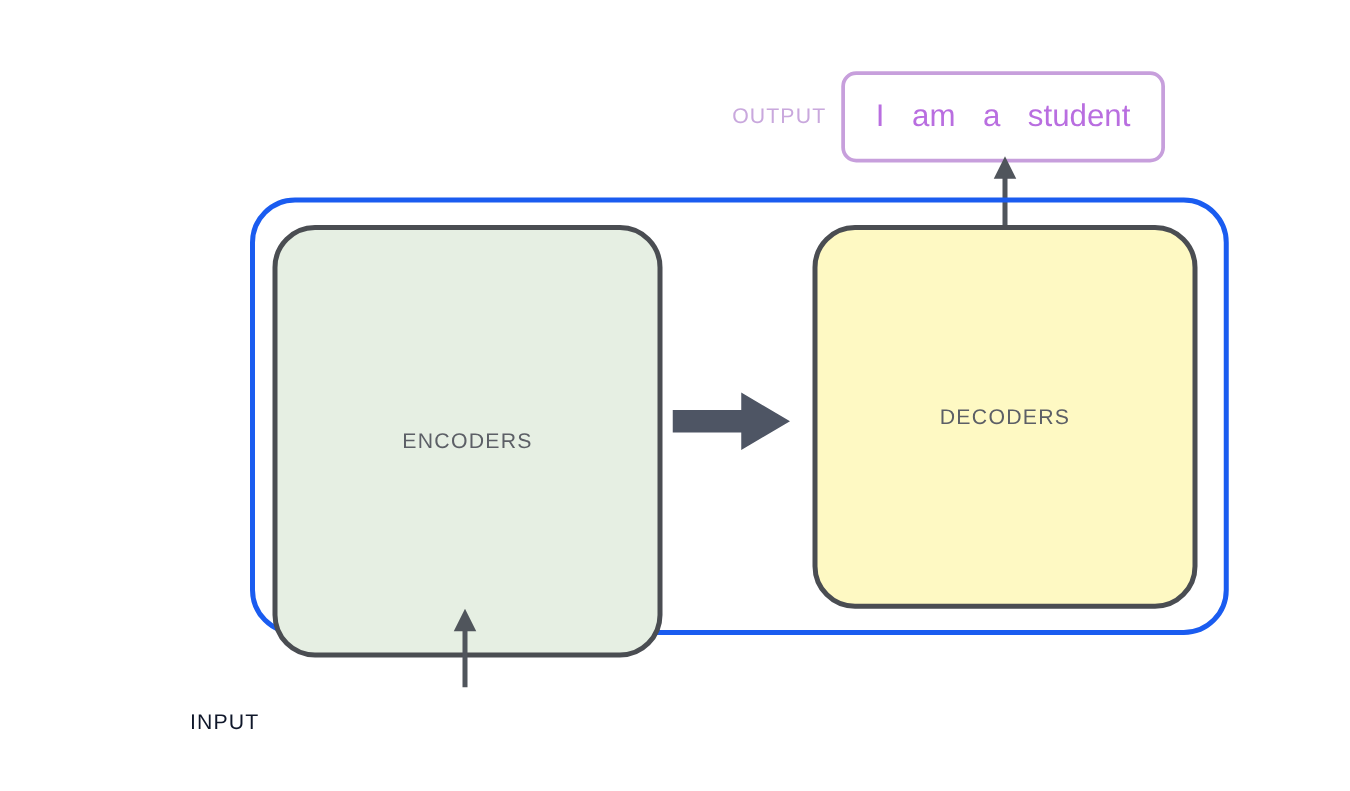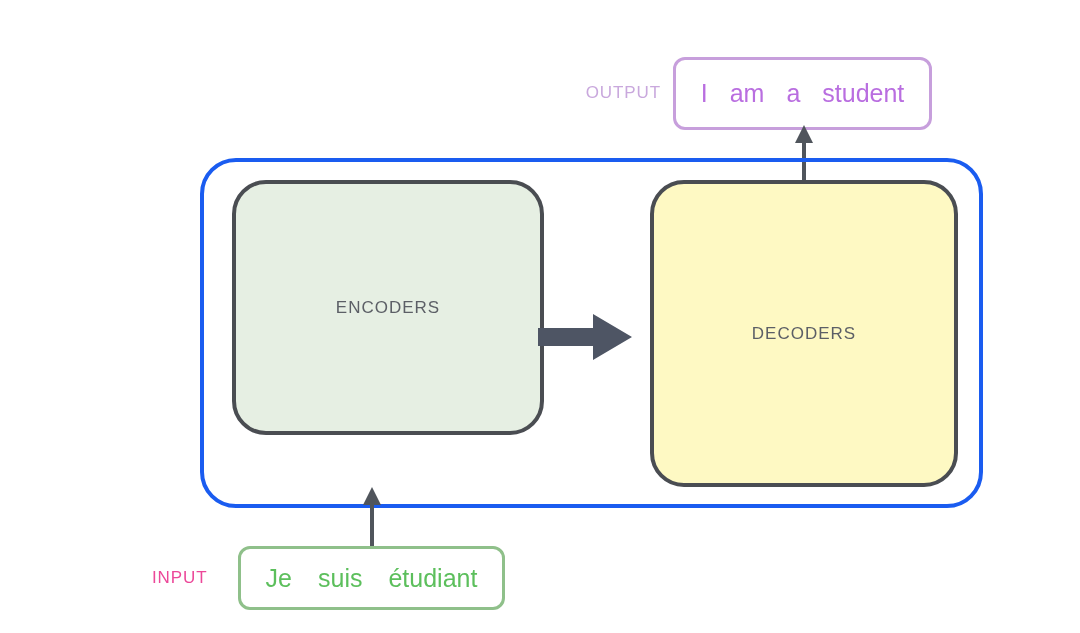--- a/index.html
+++ b/index.html
@@ -48,23 +48,22 @@
     letter-spacing: 1.0px;
     color: #5c5f66;
     font-family: "Liberation Sans", sans-serif;
     text-align: center;
     user-select: none;
   }
   .encoders {
     left: 218px;
     top: 180px;
     width: 312px;
-    height: 255px;
+    height: 346px;
     background: #e6efe3;
-    margin-left: 14px;
   }
   .decoders {
     left: 650px;
     top: 180px;
     width: 308px;
     height: 307px;
     background: #fef9c3;
   }
 
   
@@ -147,21 +146,21 @@
     user-select: none;
   }
   .caption-output {
     right: 419px;
     top: 83px;
     color: #c9a8dd;
   }
   .caption-input {
     left: 152px;
     top: 568px;
-    color: #ec4899;
+    color: #0f172a;
   }
 </style>
 </head>
 <body>
 
 <div id="canvas">
 
   <div class="caption caption-output">OUTPUT</div>
 
   <div class="io-box output-box">
@@ -198,21 +197,14 @@
 
   <div class="thin-arrow arrow-input">
     <svg width="40" height="64" viewBox="0 0 40 64" xmlns="http://www.w3.org/2000/svg">
       <path d="M20 64 L20 16" stroke="#50555c" stroke-width="4" fill="none"></path>
       <path d="M20 1 L29 19 L11 19 Z" fill="#50555c"></path>
     </svg>
   </div>
 
   <div class="caption caption-input">INPUT</div>
 
-  <div class="io-box input-box">
-    <div class="io-tokens">
-      <span class="io-token">Je</span>
-      <span class="io-token">suis</span>
-      <span class="io-token">étudiant</span>
-    </div>
-  </div>
 
 </div>
 
 </body></html>

